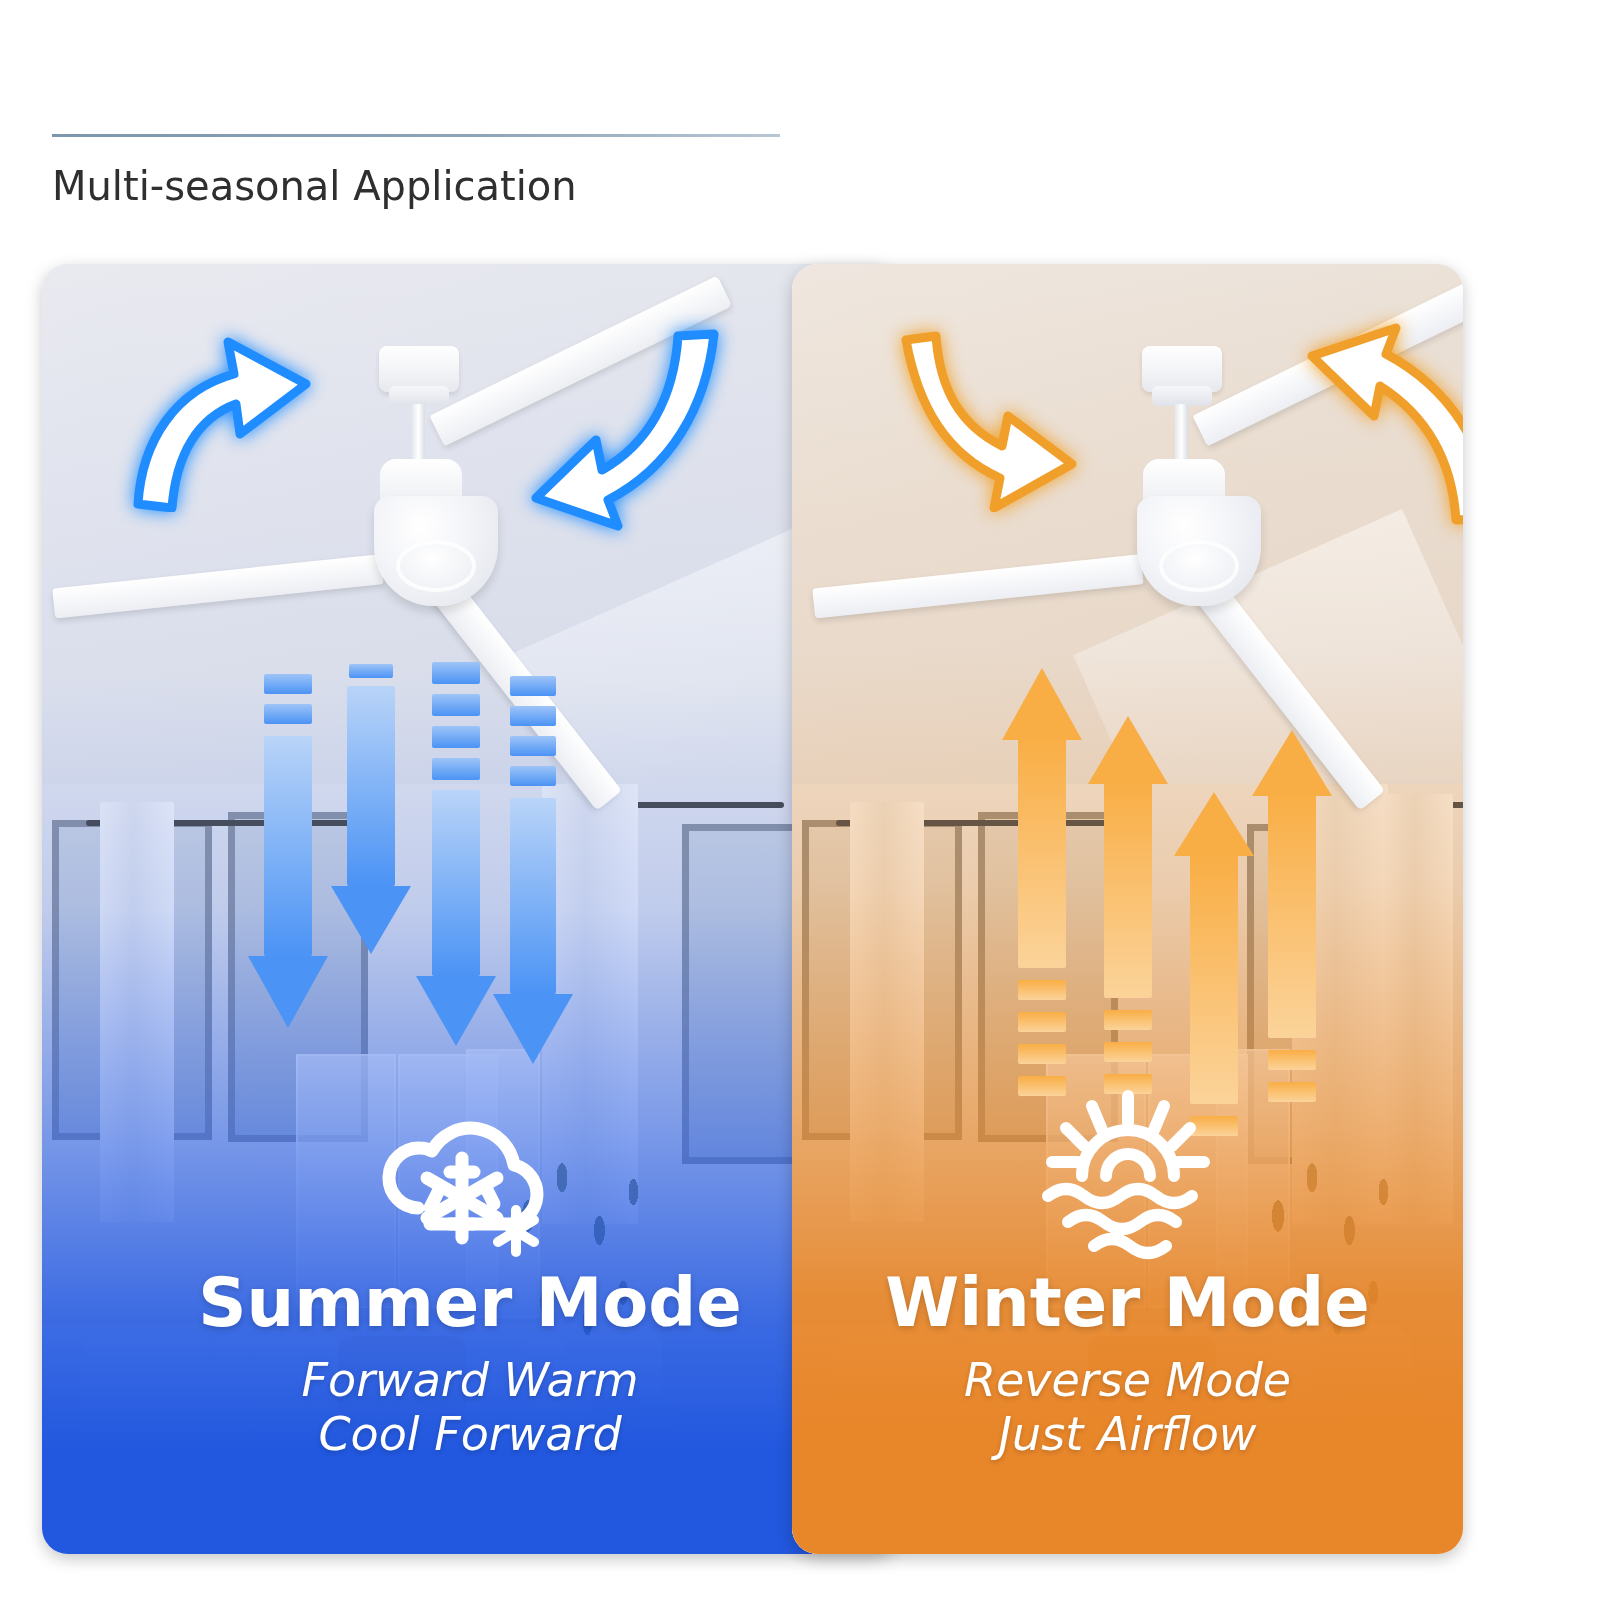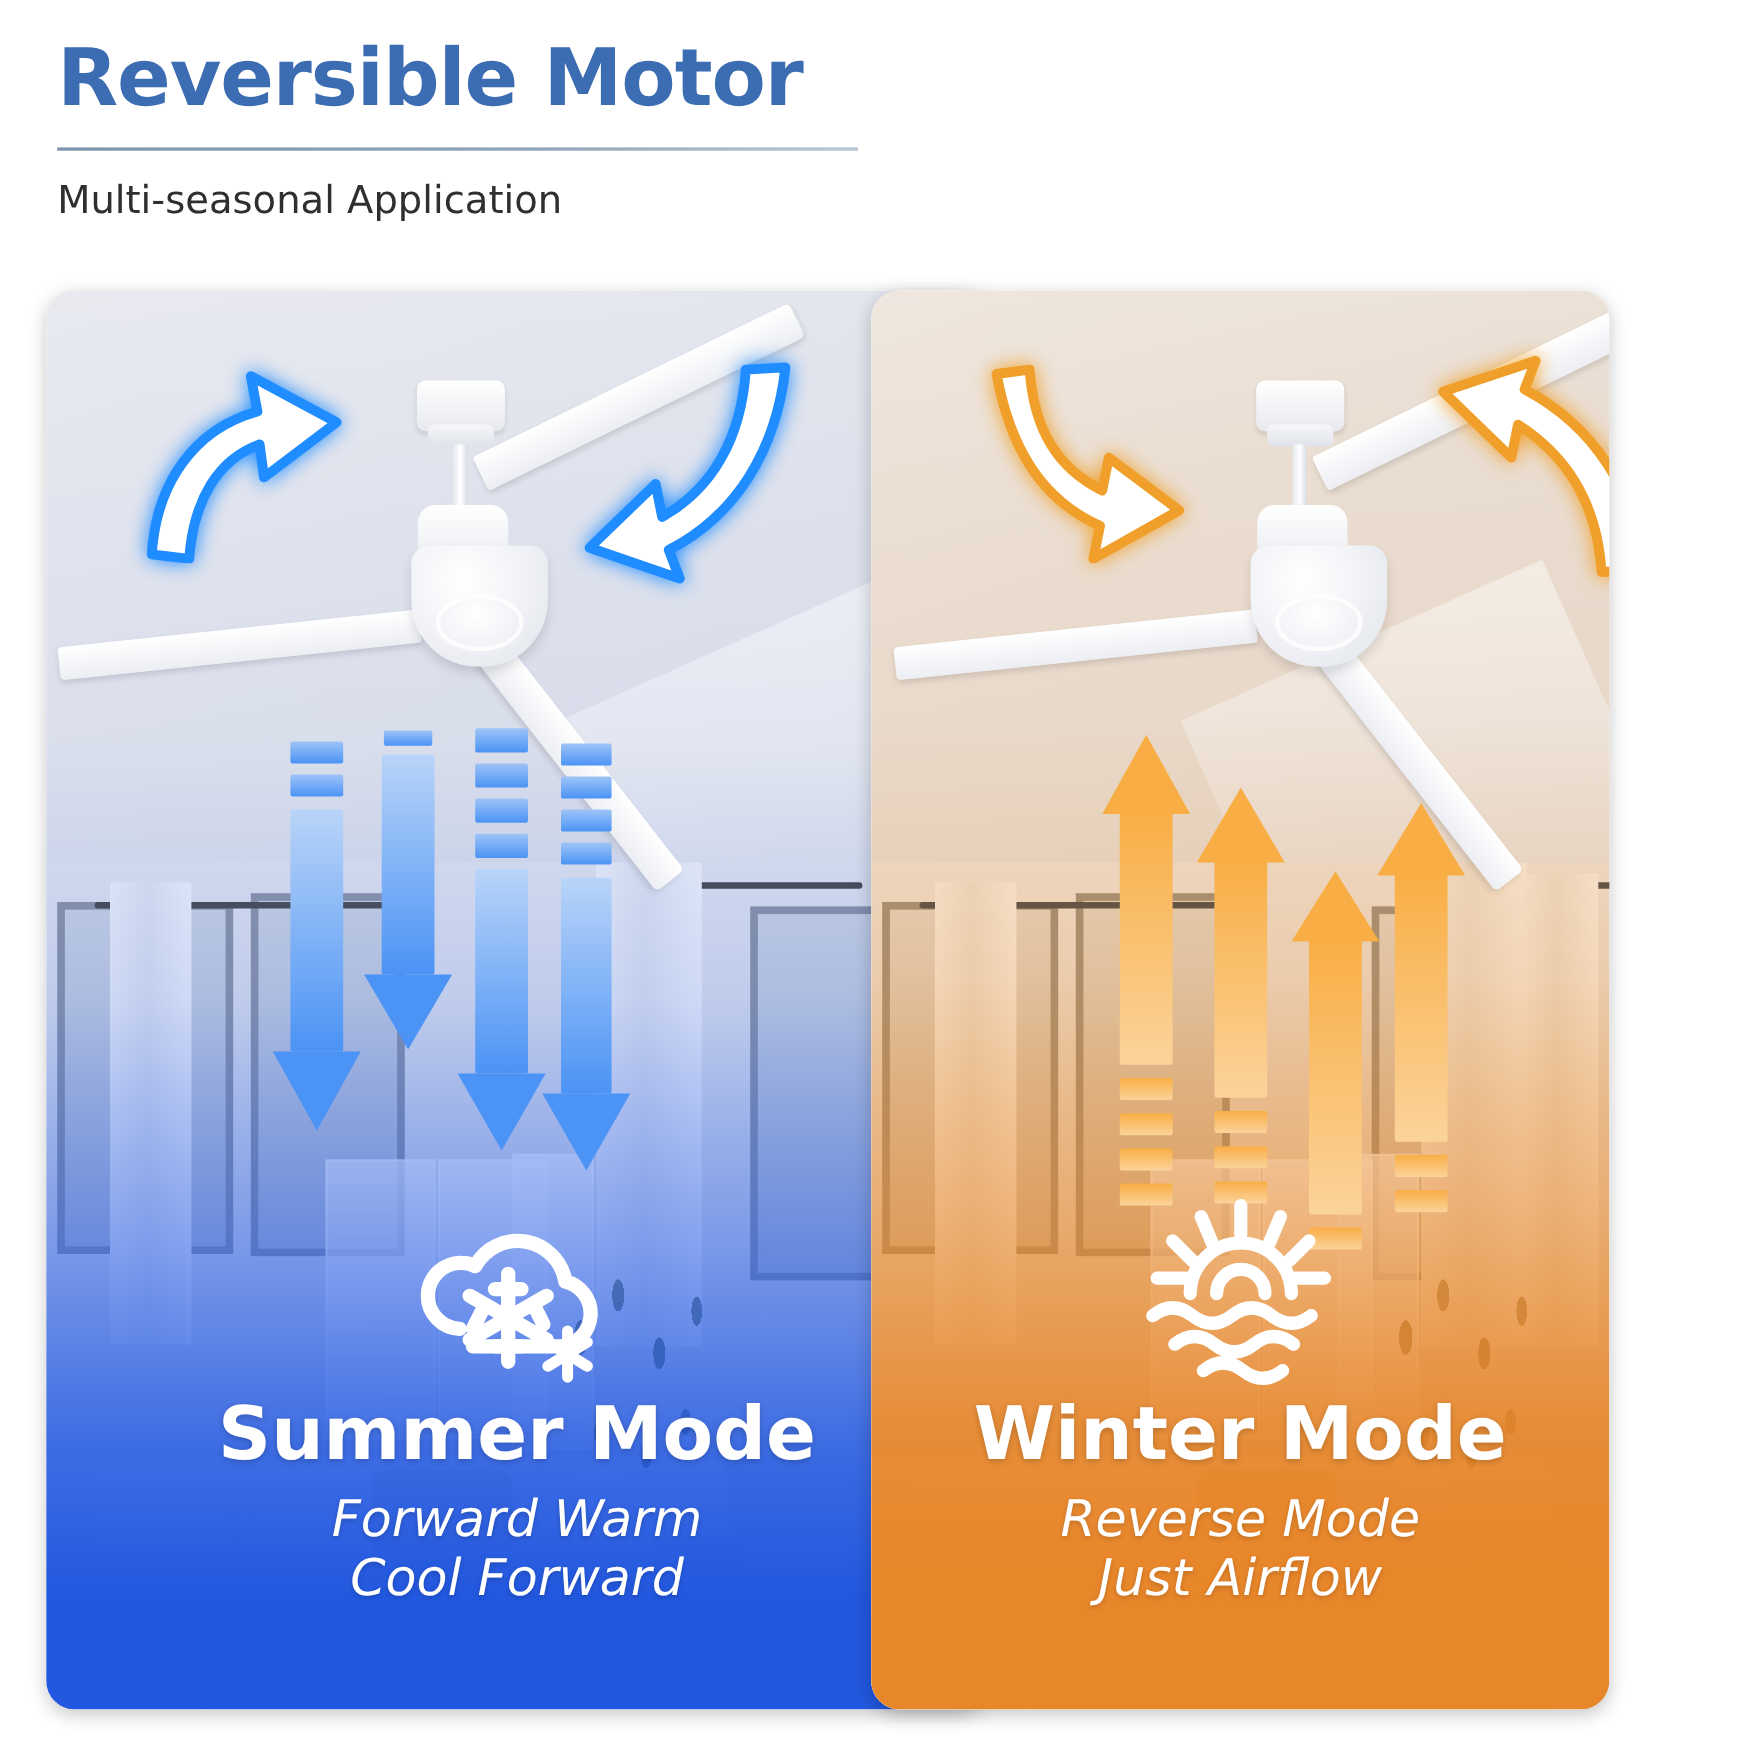--- a/index.html
+++ b/index.html
@@ -17,21 +17,21 @@
     font-size:72px;font-weight:bold;color:#3c6cb2;
     letter-spacing:-1px;line-height:1;
     font-family:"DejaVu Sans","Liberation Sans",sans-serif;
   }
   .title-rule{
     position:absolute;left:52px;top:134px;width:728px;height:3px;
     background:linear-gradient(90deg,#7d96ad 0%,#8fa5b8 60%,#b9c7d4 100%);
   }
   .subtitle{
     position:absolute;left:52px;top:160px;
-    font-size:35px;color:#2f2f2f;line-height:1.32;font-weight:400;
+    font-size:40px;color:#2f2f2f;line-height:1.32;font-weight:400;
   }
   .subtitle div{white-space:nowrap;}
 
   
   .panel{
     position:absolute;top:264px;height:1290px;
     border-radius:26px;overflow:hidden;
     box-shadow:0 5px 16px rgba(0,0,0,.22);
     background:#ffffff;
   }
@@ -248,21 +248,20 @@
   }
   .mode-sub{
     margin-top:14px;font-size:46px;font-style:italic;line-height:1.18;
     text-shadow:0 2px 5px rgba(0,0,0,.18);
   }
 </style>
 </head>
 <body>
 
 <div class="header">
-  <div class="title">Reversible Motor</div>
   <div class="title-rule"></div>
   <div class="subtitle">
     <div>Multi-seasonal Application</div>
   </div>
 </div>
 
 <div class="panel panel-left">
 
   <div class="scene">
     <div class="ceiling">

